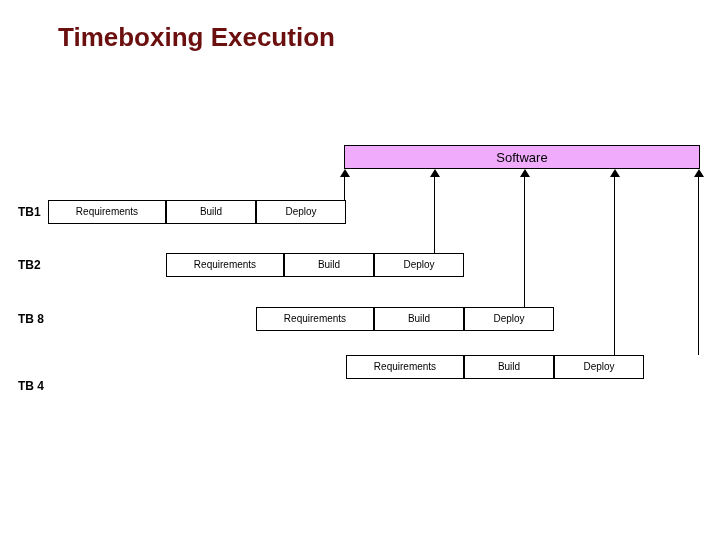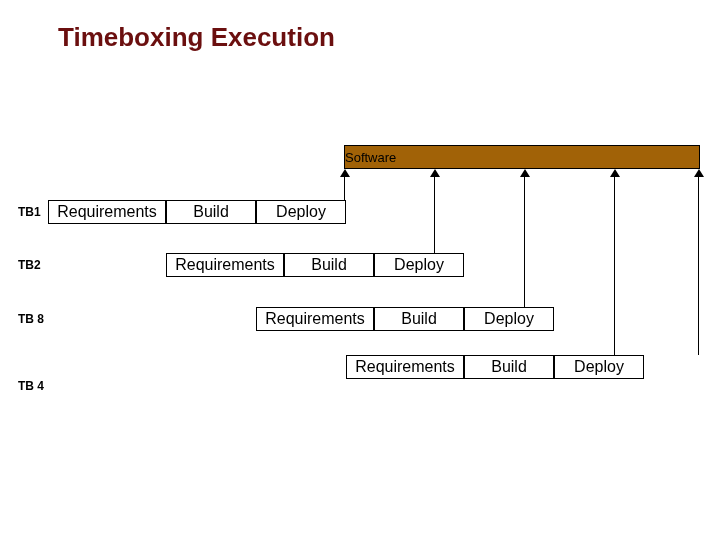--- a/index.html
+++ b/index.html
@@ -28,39 +28,39 @@
     position: absolute;
     left: 18px;
     top: 145px;
     width: 684px;
     height: 280px;
   }
   .software-box {
     position: absolute;
     height: 24px;
     border: 1px solid #000;
-    background: #a16207;
-    text-align: left;
+    background: #f0abfc;
+    text-align: center;
     font-size: 13px;
     line-height: 24px;
     box-sizing: border-box;
   }
   .row-label {
     position: absolute;
     font-size: 12px;
     font-weight: bold;
     color: #000;
   }
   .phase {
     position: absolute;
     height: 24px;
     border: 1px solid #000;
     box-sizing: border-box;
     text-align: center;
-    font-size: 16px;
+    font-size: 10px;
     line-height: 22px;
     background: #fff;
   }
   .arrow-shaft {
     position: absolute;
     width: 0;
     border-left: 1.5px solid #000;
   }
   .arrow-head {
     position: absolute;

